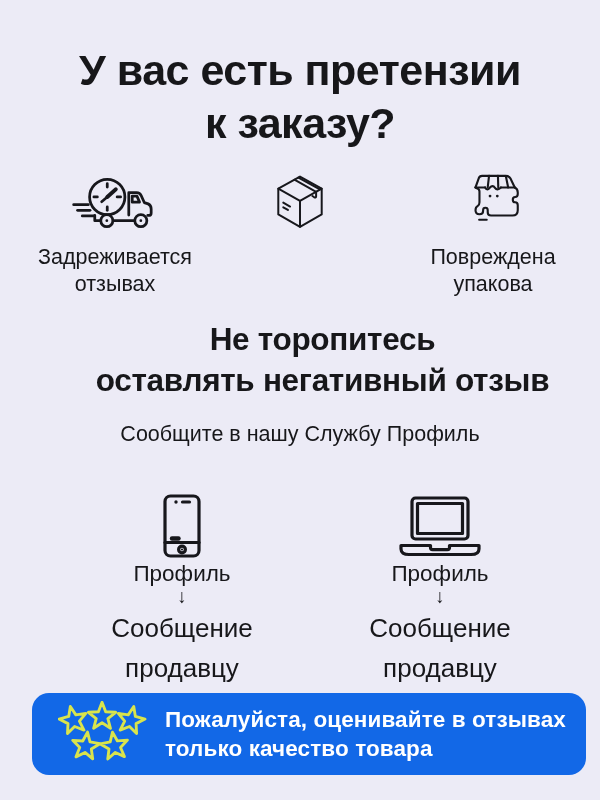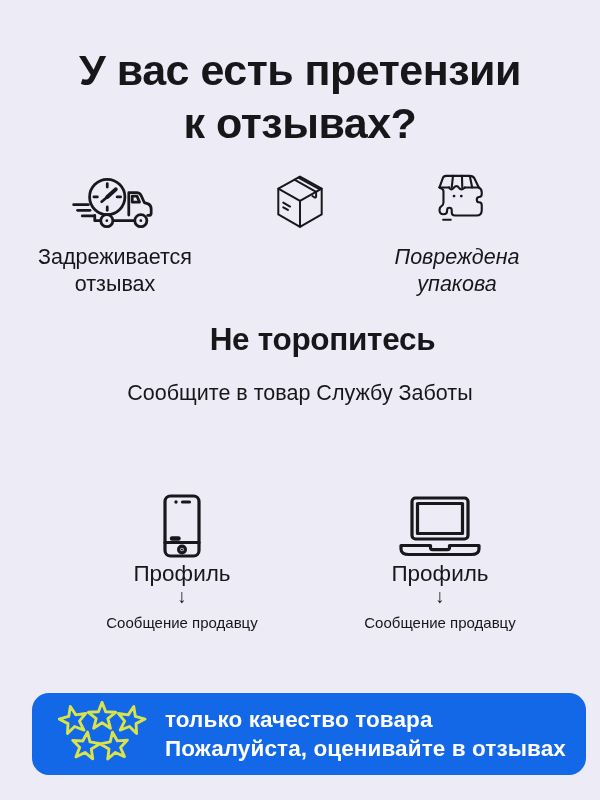--- a/index.html
+++ b/index.html
@@ -17,38 +17,38 @@
     position:absolute;top:44px;left:0;width:600px;
     text-align:center;font-weight:bold;font-size:43px;line-height:53px;
     letter-spacing:-0.5px;margin:0;
   }
   .title span{display:block;}
 
   
   .issue{position:absolute;top:166px;text-align:center;}
   .issue-1{left:25px;width:180px;}
   .issue-2{left:221px;width:158px;}
-  .issue-3{left:369px;width:176px;font-style:italic;}
+  .issue-3{left:405px;width:176px;}
   .issue .icon-wrap{height:68px;display:flex;align-items:flex-end;justify-content:center;}
   .issue-label{margin-top:10px;font-size:21.5px;line-height:27px;}
 
   
   .advice{position:absolute;top:319px;left:0;width:600px;text-align:center;}
   .advice h2{margin:0;font-size:31.5px;line-height:41px;font-weight:bold;letter-spacing:-0.3px;}
   .advice h2 span{display:block;padding-left:45px;}
   .advice .subtitle{margin-top:21px;font-size:21.5px;}
 
   
   .channel{position:absolute;top:492px;text-align:center;}
   .channel-1{left:92px;width:180px;}
   .channel-2{left:350px;width:180px;}
   .channel .icon-wrap{height:66px;display:flex;align-items:flex-end;justify-content:center;}
   .channel .step1{margin-top:4px;font-size:22.5px;line-height:24px;}
   .channel .arrow{font-size:19px;line-height:22px;}
-  .channel .step2{font-size:15px;line-height:29px;}
+  .channel .step2{font-size:26px;line-height:40px;}
 
   
   .banner{
     position:absolute;left:32px;top:693px;width:554px;height:82px;
     box-sizing:border-box;border-radius:17px;
     background:var(--banner-bg,#1268E7);
     display:flex;align-items:center;gap:17px;
     padding:0 14px 0 26px;
   }
   .banner-text{
@@ -64,21 +64,21 @@
   .icon-svg .dot{fill:currentColor;stroke:none;}
   .stars-svg .st{fill:none;stroke:var(--star,#D9E44C);stroke-width:3;stroke-linejoin:round;stroke-linecap:round;}
 </style>
 </head>
 <body>
 
 <div class="page">
 
   <h1 class="title">
     <span>У вас есть претензии</span>
-    <span>к отзывах?</span>
+    <span>к заказу?</span>
   </h1>
 
   <div class="issue issue-1">
     <div class="icon-wrap">
       <svg class="icon-svg" width="88" height="62" viewBox="0 0 100 72">
         <path class="ln" d="M2 38 H19"></path>
         <path class="ln" d="M6.5 44.5 H21"></path>
         <path class="ln" d="M12 51 H25"></path>
         <circle class="ln" cx="41" cy="29" r="20.5"></circle>
         <path class="ln" d="M41 13.5 V17.5"></path>
@@ -130,22 +130,23 @@
         <circle class="dot" cx="56.5" cy="44" r="2.1"></circle>
         <path class="ln" d="M29 80 H40.5"></path>
       </svg>
     </div>
     <div class="issue-label">Повреждена упакова</div>
   </div>
 
   <div class="advice">
     <h2>
       <span>Не торопитесь</span>
+      <span>оставлять негативный отзыв</span>
     </h2>
-    <div class="subtitle">Сообщите в товар Службу Заботы</div>
+    <div class="subtitle">Сообщите в нашу Службу Профиль</div>
   </div>
 
   <div class="channel channel-1">
     <div class="icon-wrap">
       <svg class="icon-svg" width="38" height="64" viewBox="0 0 38 64">
         <rect class="ln" x="2" y="2" width="34" height="60" rx="5.5"></rect>
         <circle class="dot" cx="13" cy="8" r="1.7"></circle>
         <path class="ln" d="M19.5 8 H26.5"></path>
         <path class="ln" d="M2 48.5 H36"></path>
         <path class="ln-thick" d="M9 44.5 H15.5"></path>
@@ -185,18 +186,18 @@
         </g>
         <g transform="translate(13,31) rotate(7 16 16)">
           <path class="st" d="M16 1 L19.8 10.8 L30.3 11.4 L22.1 18 L24.8 28.1 L16 22.4 L7.2 28.1 L9.9 18 L1.7 11.4 L12.2 10.8 Z"></path>
         </g>
         <g transform="translate(43,31) rotate(-8 16 16)">
           <path class="st" d="M16 1 L19.8 10.8 L30.3 11.4 L22.1 18 L24.8 28.1 L16 22.4 L7.2 28.1 L9.9 18 L1.7 11.4 L12.2 10.8 Z"></path>
         </g>
       </svg>
     </div>
     <div class="banner-text">
+      <span>Пожалуйста, оценивайте в отзывах</span>
       <span>только качество товара</span>
-      <span>Пожалуйста, оценивайте в отзывах</span>
     </div>
   </div>
 
 </div>
 
 </body></html>

